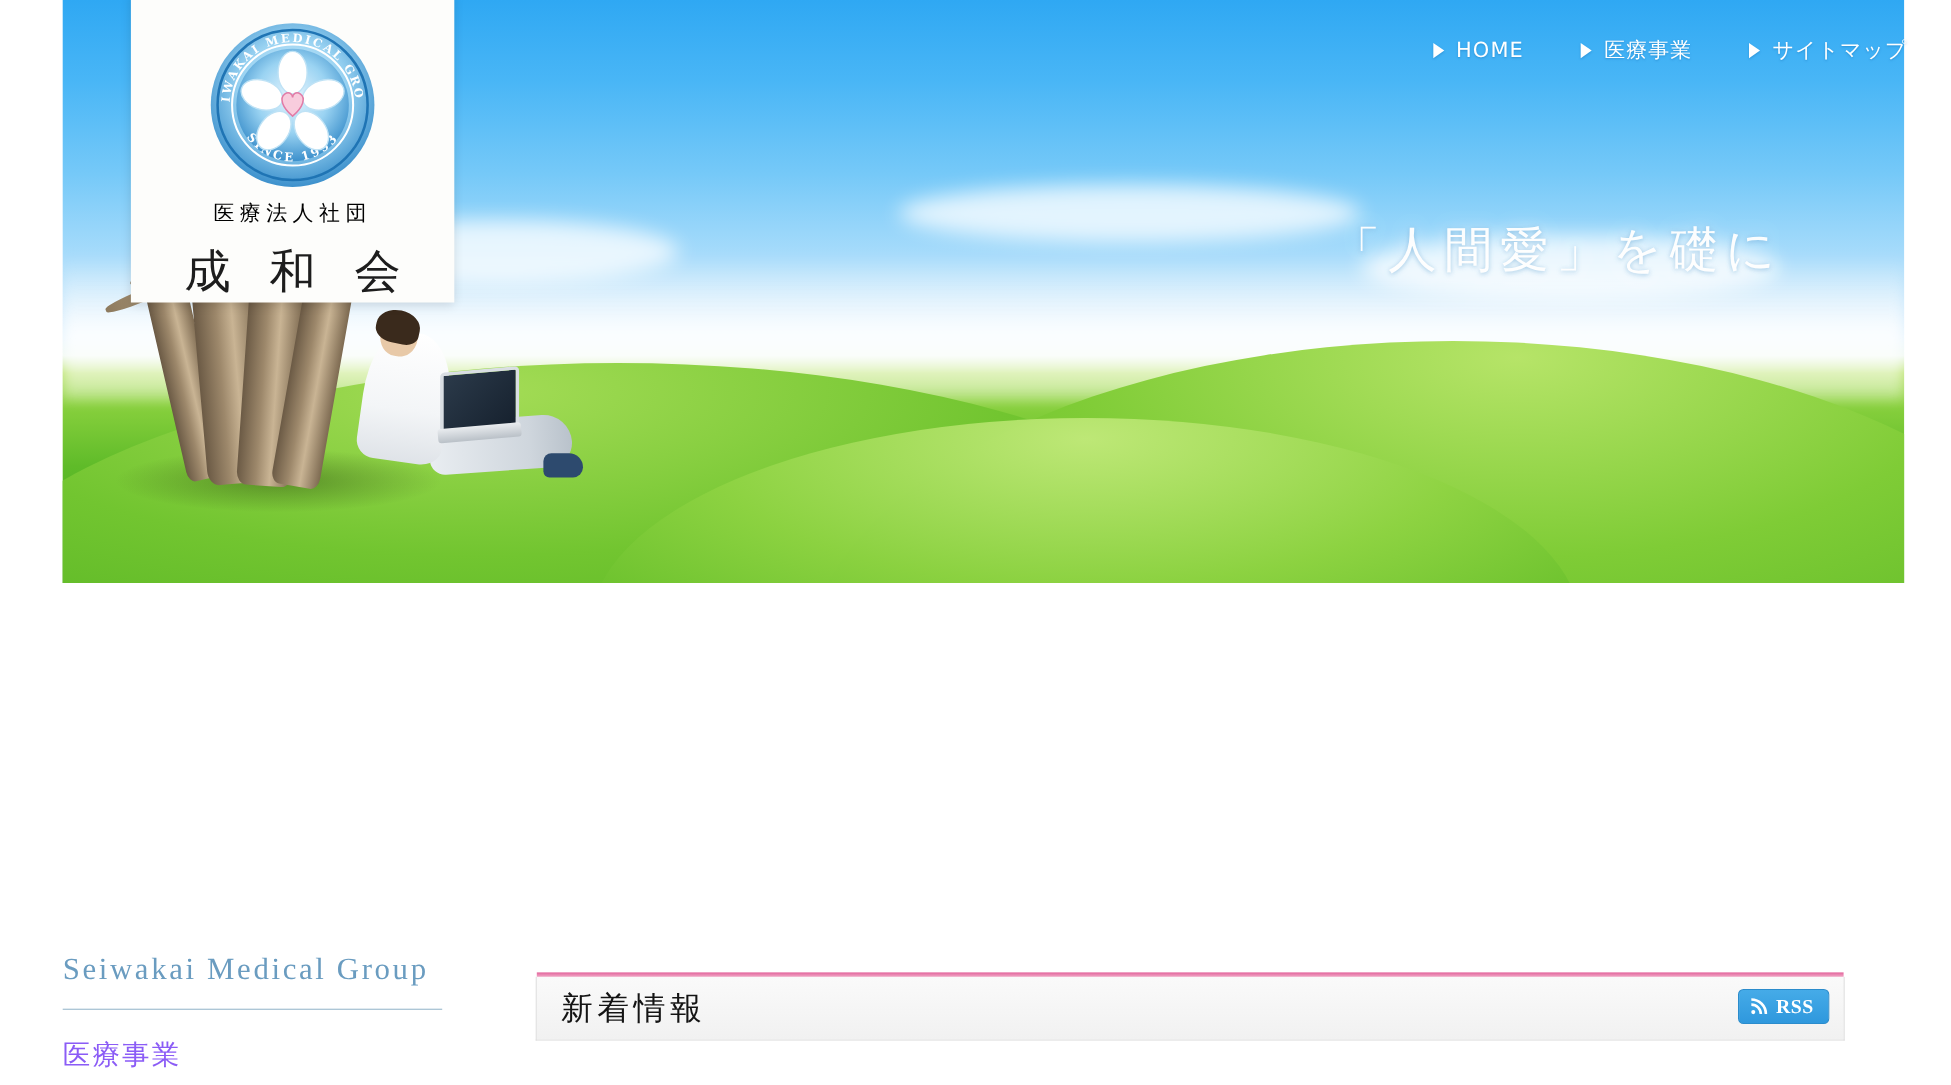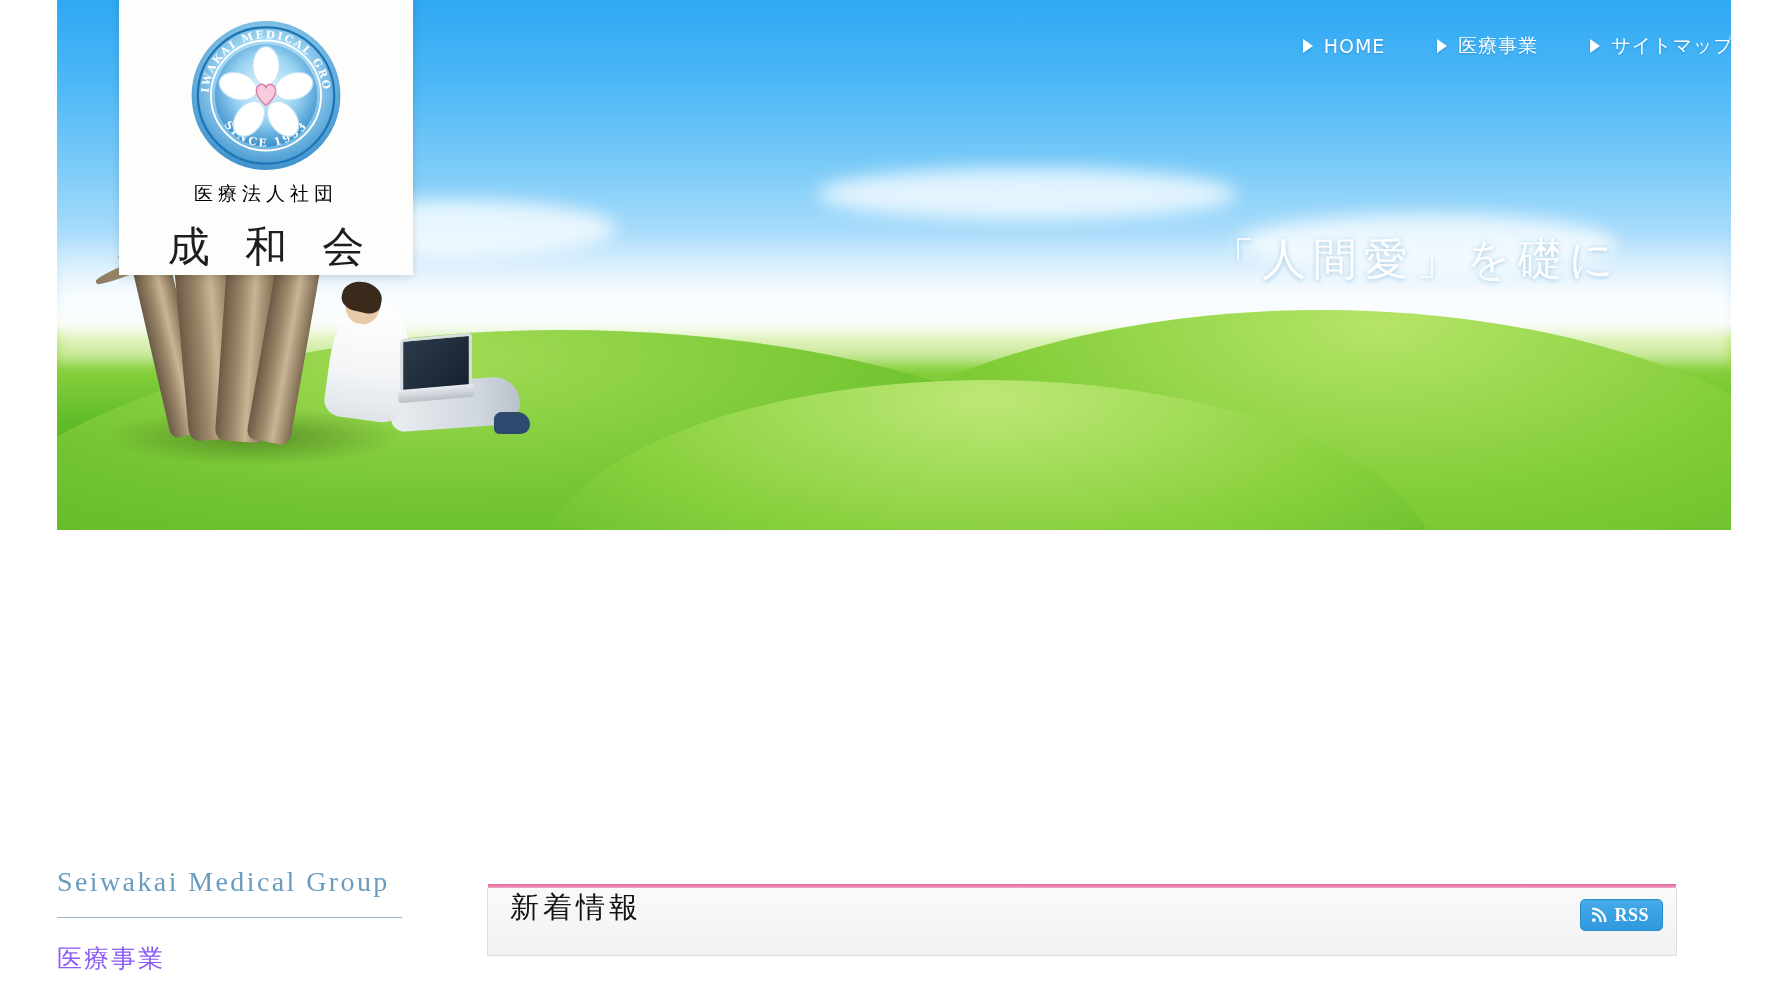--- a/index.html
+++ b/index.html
@@ -150,21 +150,20 @@
     right: 110px;
     top: 198px;
     font-size: 44px;
     letter-spacing: 7px;
     color: #ffffff;
     text-shadow: 0 1px 5px rgba(120,175,215,.75), 0 0 16px rgba(255,255,255,.5);
     font-family: "DejaVu Sans", sans-serif;
     font-weight: 400;
     white-space: nowrap;
     opacity: .96;
-    margin-top: 32px;
   }
 
   
   .util-nav {
     position: absolute;
     right: 40px;
     top: 33px;
     display: flex;
     align-items: center;
     gap: 52px;
@@ -241,26 +240,26 @@
     font-size: 25px;
     color: #8b5cf6;
     letter-spacing: 2px;
     font-family: "DejaVu Sans", sans-serif;
     cursor: pointer;
   }
 
   .news-col { position: absolute; left: 487px; top: 22px; width: 1190px; }
   .news-head {
     position: relative;
-    height: 68px;
+    height: 58px;
     background: linear-gradient(to bottom, #fafafa 0%, #f1f1f1 100%);
     border: 1px solid #dfdfdf;
     border-top: none;
     display: flex;
-    align-items: flex-start;
+    align-items: center;
   }
   .news-accent {
     position: absolute; left: 0; right: 0; top: -4px; height: 4px;
     background: linear-gradient(to bottom, #e3639b, #f0a8c6);
   }
   .news-title {
     margin-left: 22px;
     font-size: 29px;
     color: #141414;
     letter-spacing: 4px;

